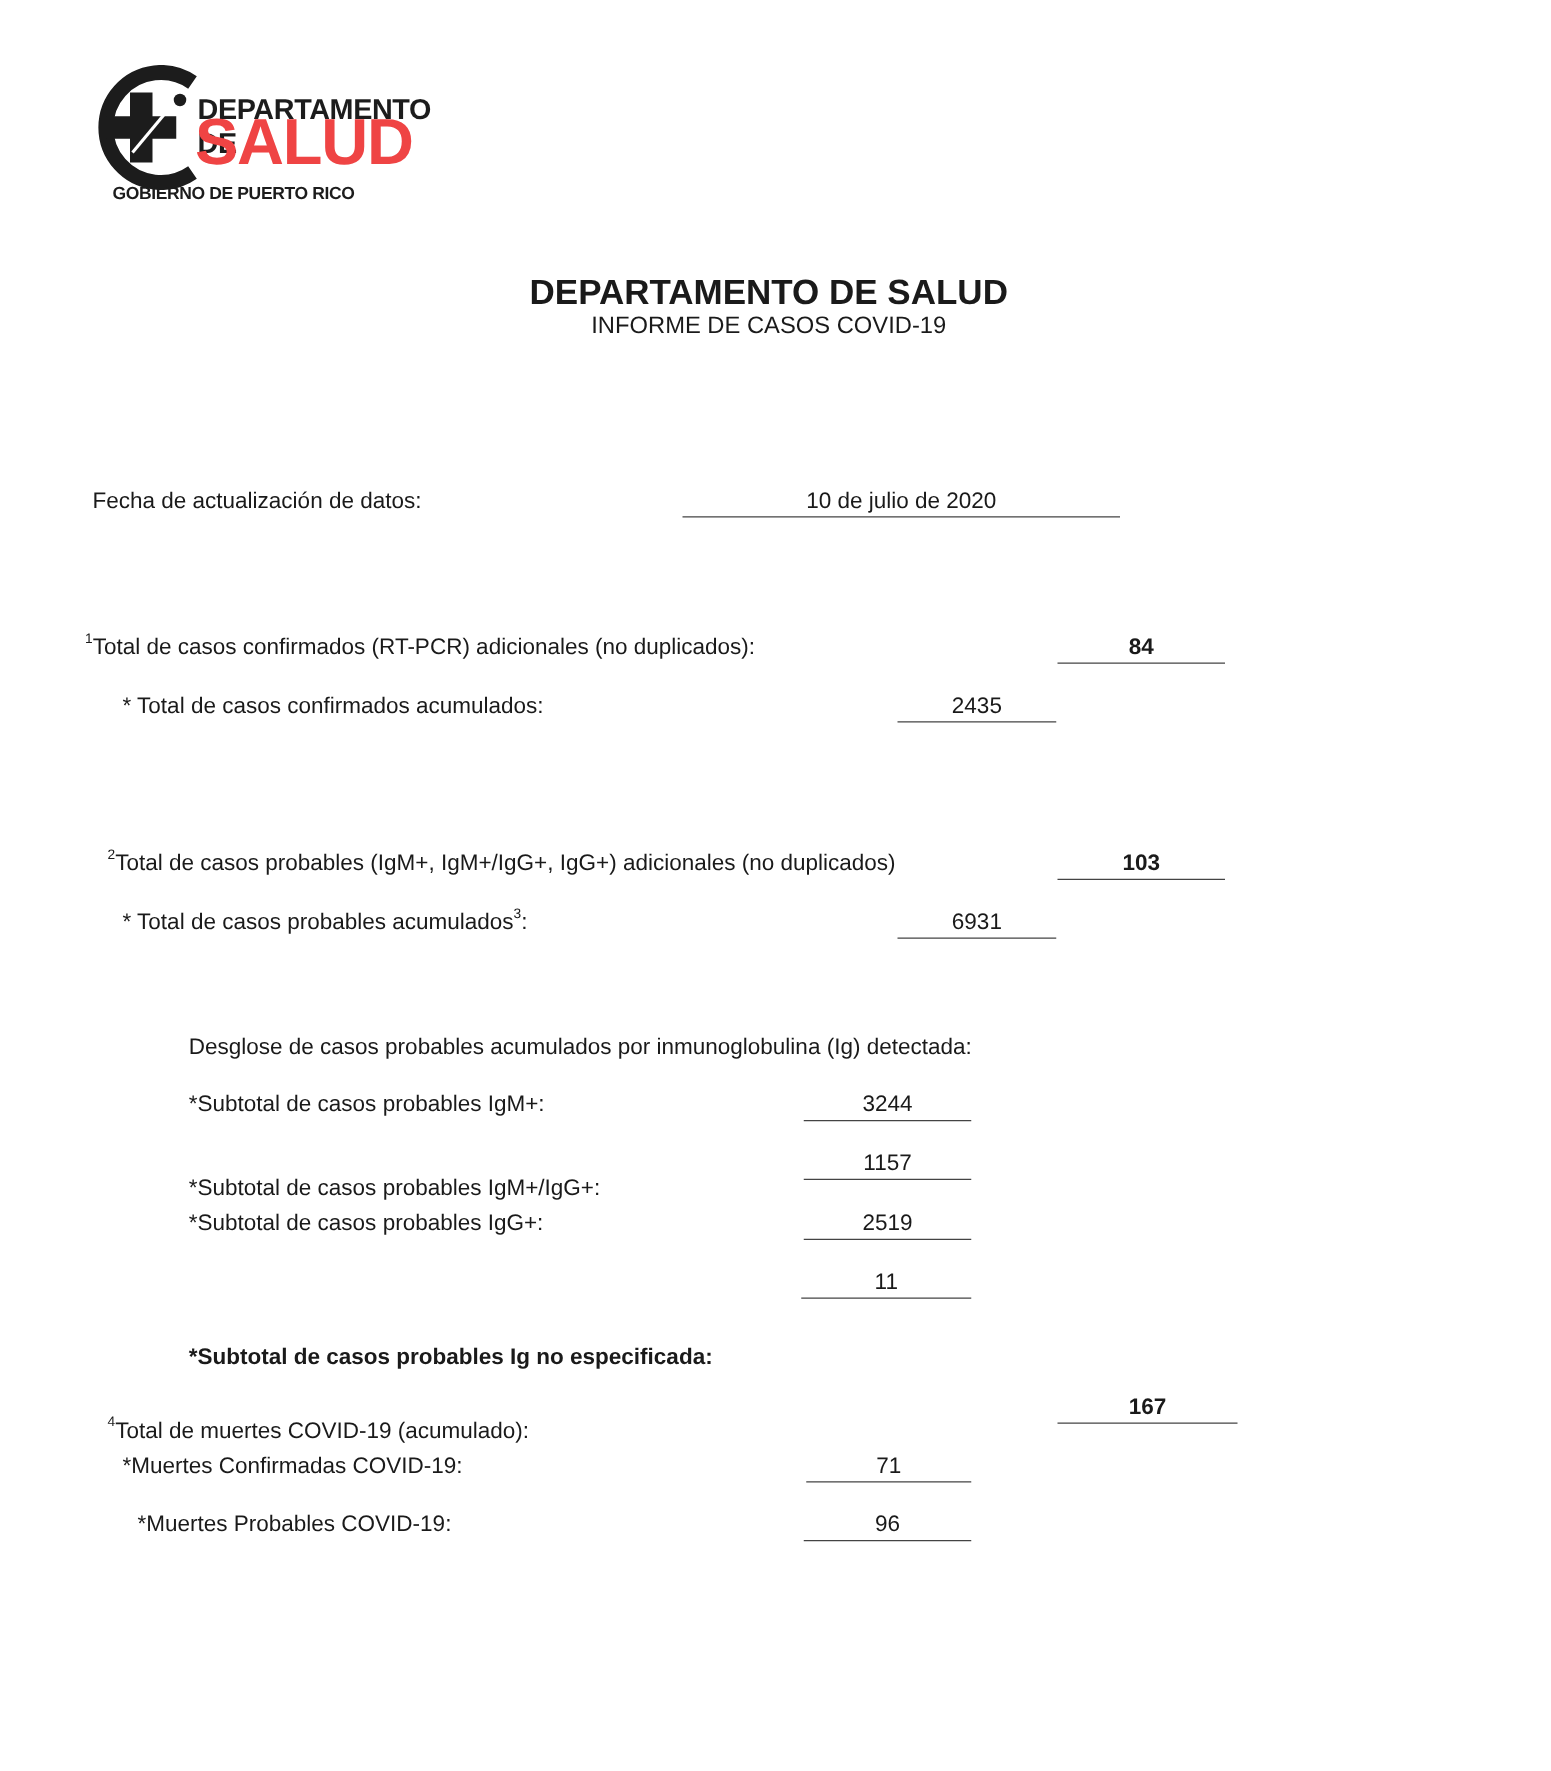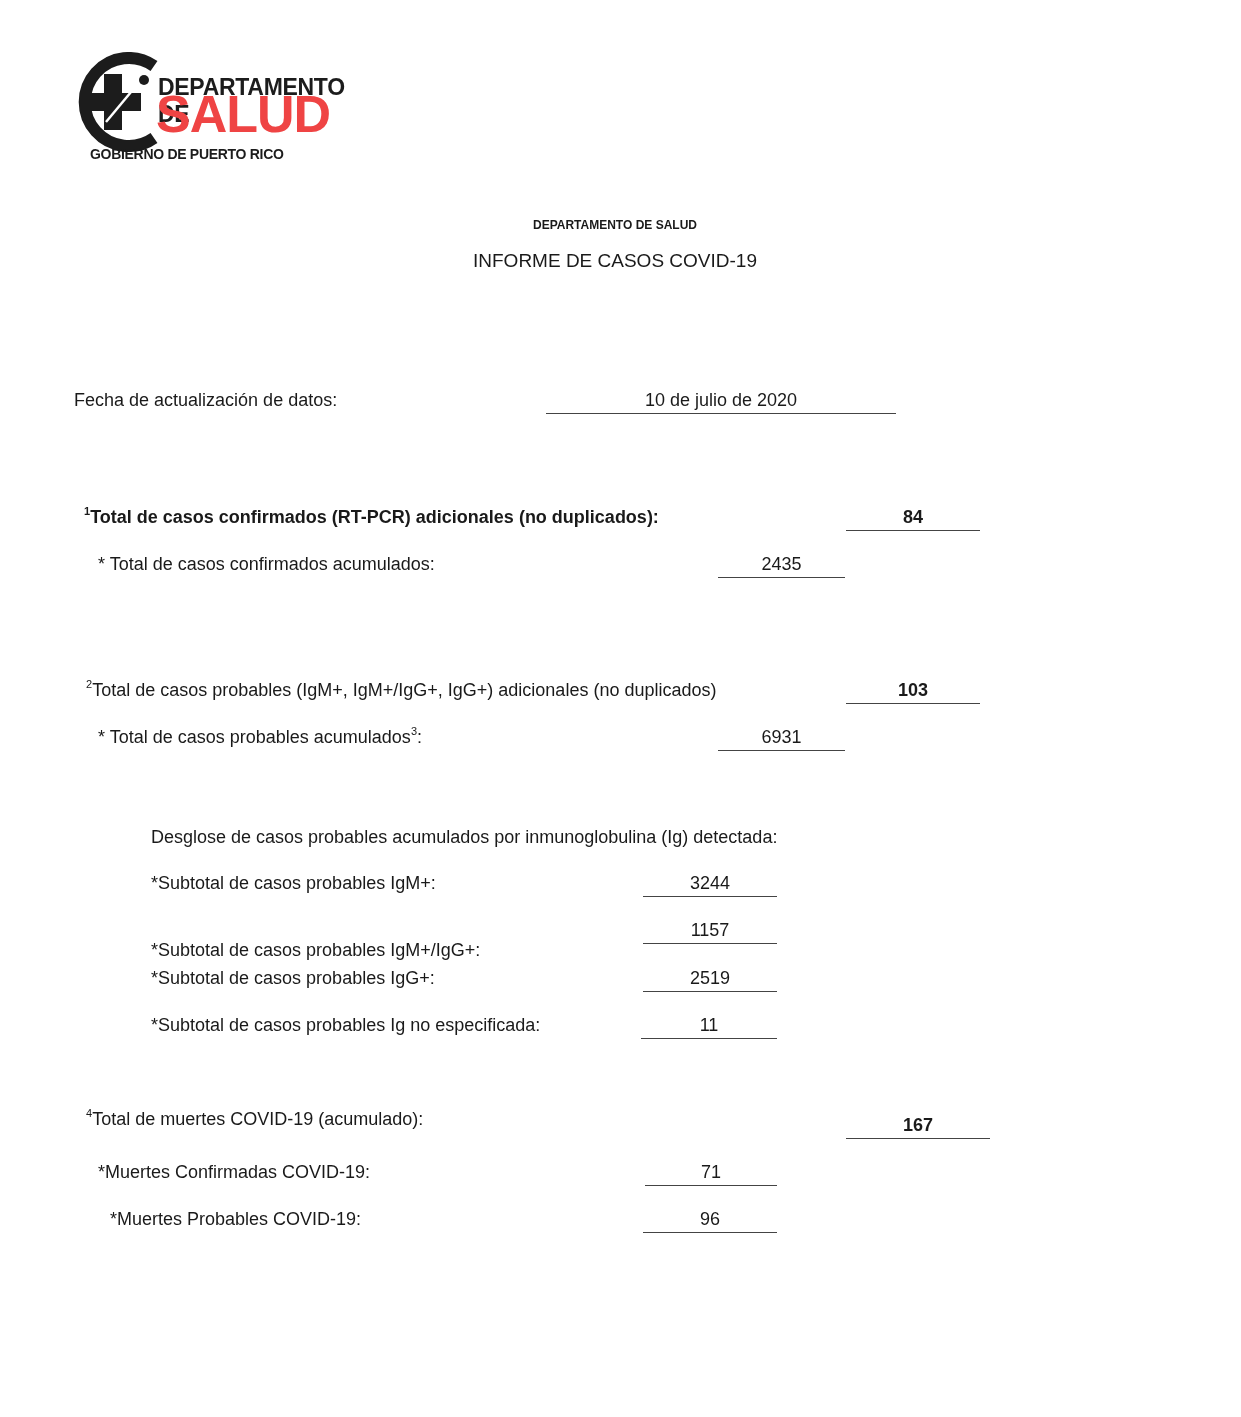--- a/index.html
+++ b/index.html
@@ -9,21 +9,21 @@
     color: #1a1a1a;
   }
   .abs { position: absolute; }
   .logo { left: 76px; top: 52px; width: 260px; height: 118px; }
   .logo svg { position: absolute; left: 0; top: 0; }
   .logo .dep { position: absolute; left: 82px; top: 22px; font-weight: bold; font-size: 23px; letter-spacing: -0.3px; color: #1c1c1c; }
   .logo .salud { position: absolute; left: 80px; top: 34px; font-weight: bold; font-size: 52px; letter-spacing: -1px; color: #ef4444; line-height: 56px; }
   .logo .gob { position: absolute; left: 14px; top: 94px; font-weight: bold; font-size: 14px; letter-spacing: -0.3px; color: #1c1c1c; white-space: nowrap; }
 
   .title { left: 0; width: 1230px; text-align: center; }
-  .title1 { top: 218px; font-weight: bold; font-size: 12px; }
+  .title1 { top: 218px; font-weight: bold; font-size: 28px; }
   .title2 { top: 250px; font-size: 19px; }
 
   .lbl { font-size: 18px; white-space: nowrap; }
   .lbl sup { font-size: 11px; vertical-align: top; position: relative; top: -2px; }
   .val { font-size: 18px; text-align: center; border-bottom: 1.5px solid #444; height: 24px; line-height: 22px; }
   .bold { font-weight: bold; }
 </style>
 </head>
 <body>
 
@@ -39,21 +39,21 @@
   <div class="salud">SALUD</div>
   <div class="gob">GOBIERNO DE PUERTO RICO</div>
 </div>
 
 <div class="abs title title1">DEPARTAMENTO DE SALUD</div>
 <div class="abs title title2">INFORME DE CASOS COVID-19</div>
 
 <div class="abs lbl" style="left:74px; top:390px;">Fecha de actualización de datos:</div>
 <div class="abs val" style="left:546px; top:389px; width:350px;">10 de julio de 2020</div>
 
-<div class="abs lbl" style="left:84px; top:507px;font-weight:bold;"><sup>1</sup><span>Total de casos confirmados (RT-PCR) adicionales (no duplicados):</span></div>
+<div class="abs lbl" style="left:68px; top:507px;"><sup>1</sup><span>Total de casos confirmados (RT-PCR) adicionales (no duplicados):</span></div>
 <div class="abs val bold" style="left:846px; top:506px; width:134px;">84</div>
 
 <div class="abs lbl" style="left:98px; top:554px;">* Total de casos confirmados acumulados:</div>
 <div class="abs val" style="left:718px; top:553px; width:127px;">2435</div>
 
 <div class="abs lbl" style="left:86px; top:680px;"><sup>2</sup><span>Total de casos probables (IgM+, IgM+/IgG+, IgG+) adicionales (no duplicados)</span></div>
 <div class="abs val bold" style="left:846px; top:679px; width:134px;">103</div>
 
 <div class="abs lbl" style="left:98px; top:727px;"><span>* Total de casos probables acumulados</span><sup>3</sup><span>:</span></div>
 <div class="abs val" style="left:718px; top:726px; width:127px;">6931</div>
@@ -62,23 +62,23 @@
 
 <div class="abs lbl" style="left:151px; top:873px;">*Subtotal de casos probables IgM+:</div>
 <div class="abs val" style="left:643px; top:872px; width:134px;">3244</div>
 
 <div class="abs lbl" style="left:151px; top:940px;">*Subtotal de casos probables IgM+/IgG+:</div>
 <div class="abs val" style="left:643px; top:919px; width:134px;">1157</div>
 
 <div class="abs lbl" style="left:151px; top:968px;">*Subtotal de casos probables IgG+:</div>
 <div class="abs val" style="left:643px; top:967px; width:134px;">2519</div>
 
-<div class="abs lbl" style="left:151px; top:1015px;">*Subtotal de casos probables Ig no especificada:</div>
+<div class="abs lbl" style="left:151px; top:1075px;font-weight:bold;">*Subtotal de casos probables Ig no especificada:</div>
 <div class="abs val" style="left:641px; top:1014px; width:136px;">11</div>
 
-<div class="abs lbl" style="left:86px; top:1109px;"><sup>4</sup><span>Total de muertes COVID-19 (acumulado):</span></div>
+<div class="abs lbl" style="left:86px; top:1134px;"><sup>4</sup><span>Total de muertes COVID-19 (acumulado):</span></div>
 <div class="abs val bold" style="left:846px; top:1114px; width:144px;">167</div>
 
 <div class="abs lbl" style="left:98px; top:1162px;">*Muertes Confirmadas COVID-19:</div>
 <div class="abs val" style="left:645px; top:1161px; width:132px;">71</div>
 
 <div class="abs lbl" style="left:98px; top:1209px;margin-left:12px;">*Muertes Probables COVID-19:</div>
 <div class="abs val" style="left:643px; top:1208px; width:134px;">96</div>
 
 </body></html>

